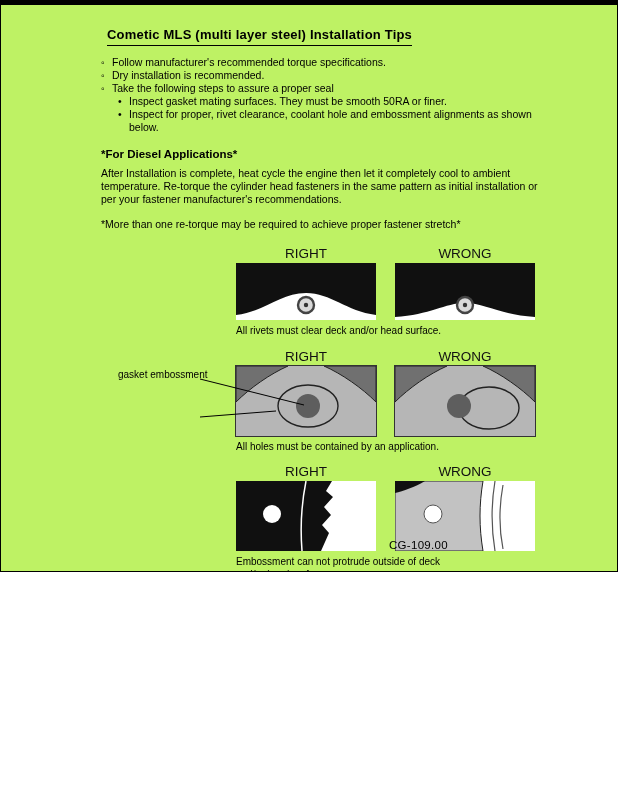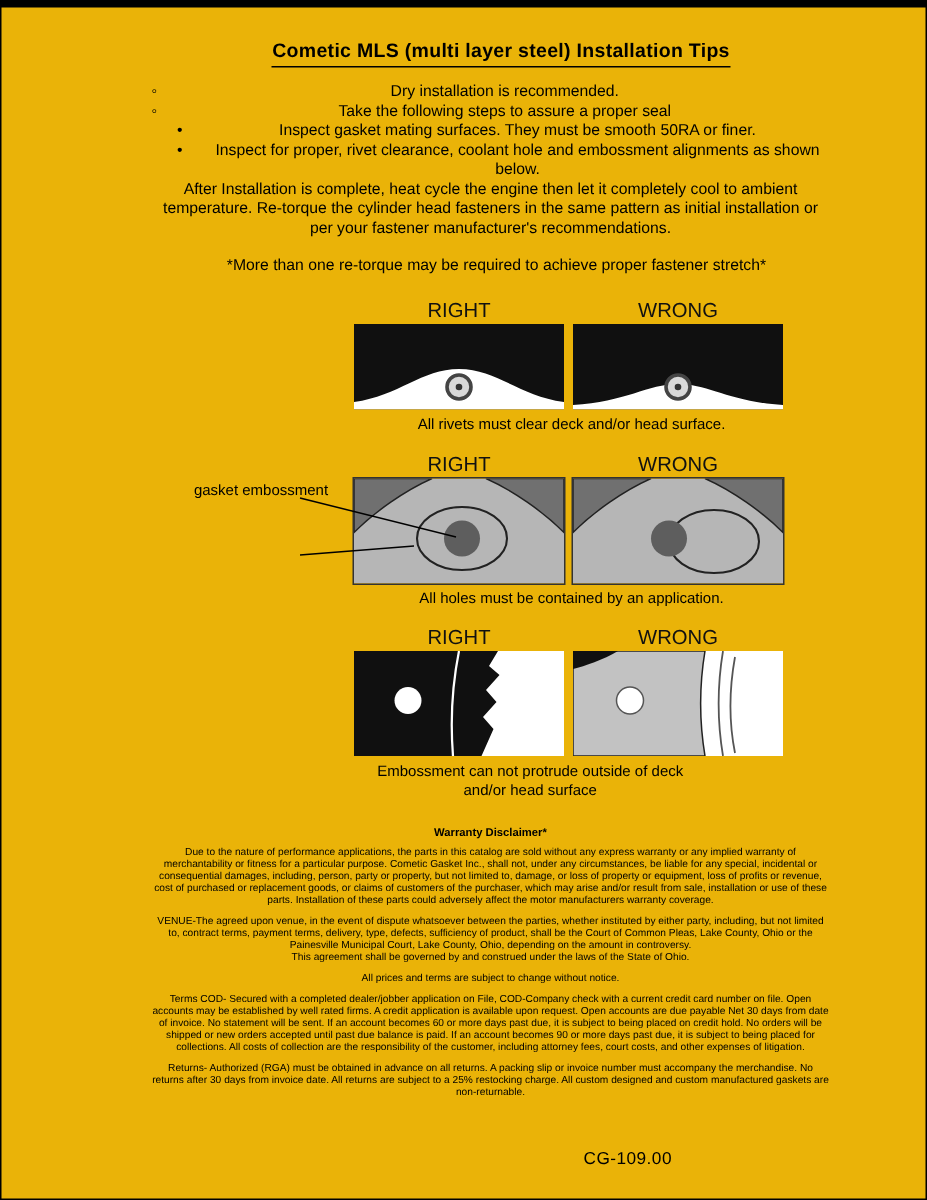--- a/index.html
+++ b/index.html
@@ -1,42 +1,41 @@
 <!DOCTYPE html>
 <html><head>
 <meta charset="utf-8">
 <style>
   html,body { margin:0; padding:0; background:#ffffff; }
   .page {
-    position:relative; width:618px; height:800px; box-sizing:border-box;
-    background:#eab308; overflow:hidden; color:#000;
+    position:relative; width:618px; height:572px; box-sizing:border-box;
+    background:#bef264; overflow:hidden; color:#000;
     border:1.5px solid #000; border-top:5px solid #000;
     font-family:"Liberation Sans", sans-serif;
-    text-align:center;
   }
   .content { padding:20px 56px 0 100px; }
 
   h1.title {
     display:inline-block; margin:0 0 10px 6px; font-size:13px; font-weight:bold;
     letter-spacing:.2px; border-bottom:1.5px solid #000; padding-bottom:3px;
   }
   ul.tips { margin:0; padding:0; list-style:none; font-size:10.5px; line-height:13px; }
   li.tip { position:relative; padding-left:11px; }
   li.tip::before { content:"◦"; position:absolute; left:0; top:0; }
   li.subtip { position:relative; margin-left:17px; padding-left:11px; }
   li.subtip::before { content:"•"; position:absolute; left:0; top:0; }
 
   h2.diesel-h { margin:14px 0 7px 0; font-size:11.5px; font-weight:bold; }
   p.body { margin:0 0 9px 0; font-size:10.5px; line-height:12.8px; max-width:452px; }
   p.note { margin:13px 0 16px 0; font-size:10.5px; }
 
   .diagrams { margin-left:135px; margin-top:10px; width:290px; }
   .diag-row { position:relative; }
   .diag-row + .diag-row { margin-top:11px; }
-  .pair { display:flex; gap:6px; }
+  .pair { display:flex; gap:19px; }
   .pcol { width:140px; display:flex; flex-direction:column; align-items:center; }
   .hdr { font-size:13.5px; color:#111; margin-bottom:2px; }
   svg.panel { display:block; width:140px; }
   .panel-bordered { outline:1px solid #333; }
   .caption { font-size:10px; margin-top:5px; line-height:12.5px; }
   .caption-r3 { max-width:235px; }
 
   .callouts {
     position:absolute; left:-118px; top:20px; width:112px;
     font-size:10px; line-height:11.5px; color:#000;
@@ -53,26 +52,28 @@
 </style>
 </head>
 <body>
 
 <div class="page">
   <div class="content">
 
     <h1 class="title">Cometic MLS (multi layer steel) Installation Tips</h1>
 
     <ul class="tips">
+      <li class="tip">Follow manufacturer's recommended torque specifications.</li>
       <li class="tip">Dry installation is recommended.</li>
       <li class="tip">Take the following steps to assure a proper seal</li>
       <li class="subtip">Inspect gasket mating surfaces.  They must be smooth 50RA or finer.</li>
       <li class="subtip">Inspect for proper, rivet clearance, coolant hole and embossment alignments as shown below.</li>
     </ul>
 
+    <h2 class="diesel-h">*For Diesel Applications*</h2>
     <p class="body">After Installation is complete, heat cycle the engine then let it completely cool to ambient temperature. Re-torque the cylinder head fasteners in the same pattern as initial installation or per your fastener manufacturer's recommendations.</p>
     <p class="note">*More than one re-torque may be required to achieve proper fastener stretch*</p>
 
     <div class="diagrams">
 
       <div class="diag-row">
         <div class="pair">
           <div class="pcol">
             <div class="hdr">RIGHT</div>
             <svg class="panel" width="140" height="57" viewBox="0 0 140 57">

